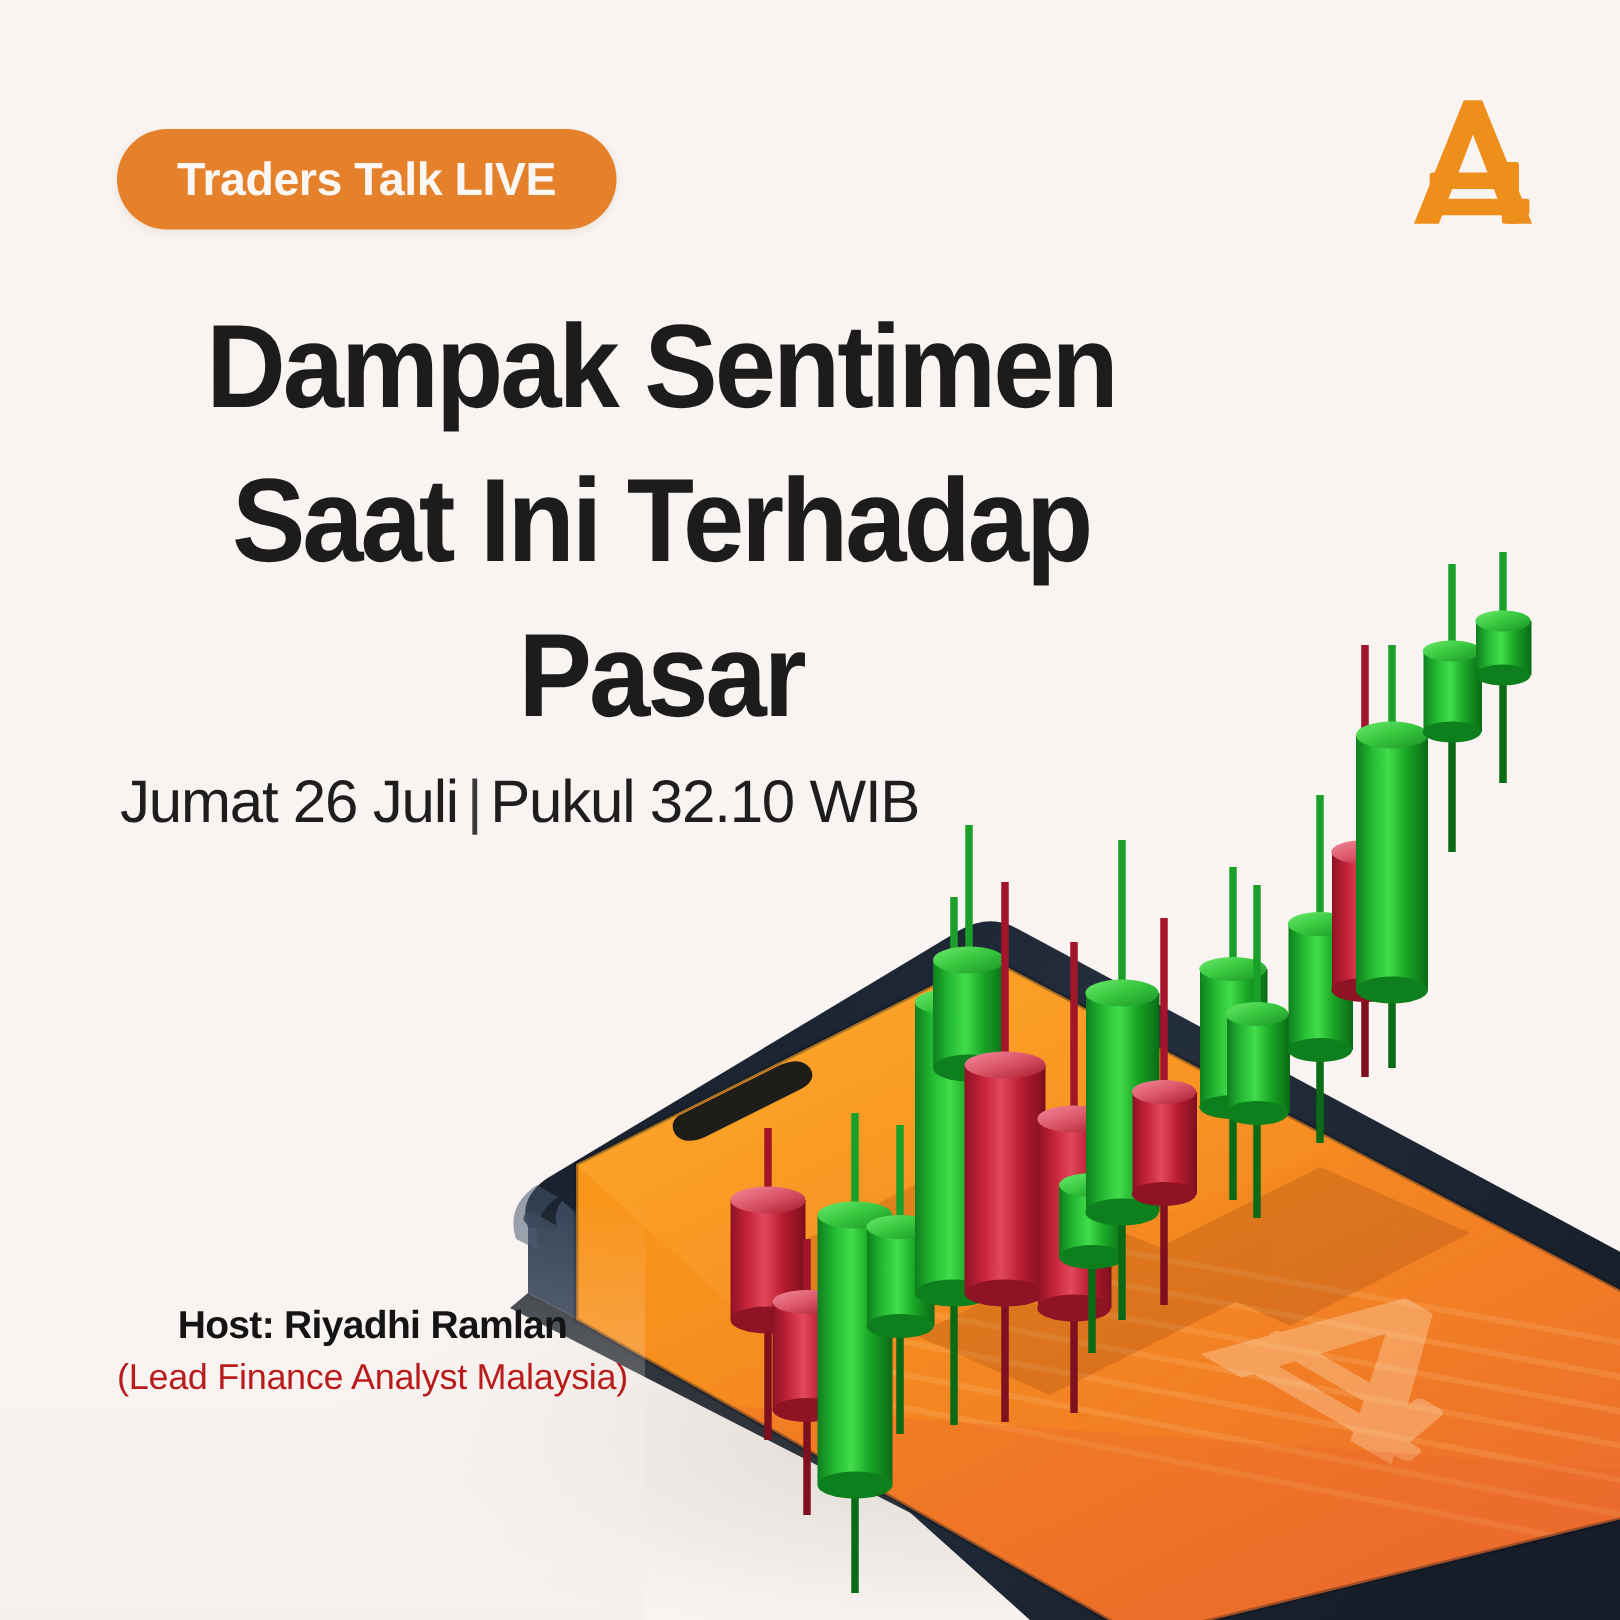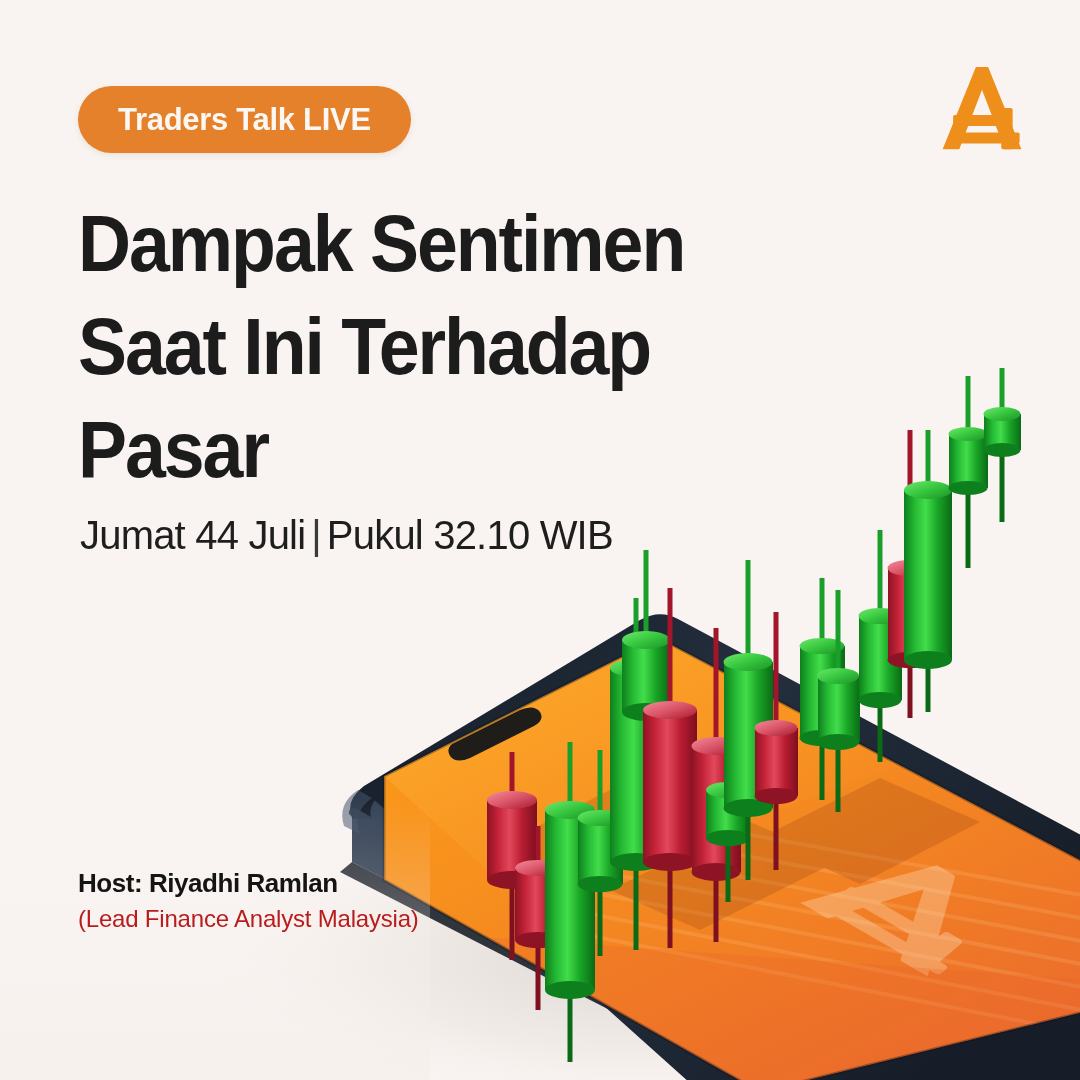--- a/index.html
+++ b/index.html
@@ -15,21 +15,21 @@
     position:absolute; inset:0;
     width:1080px; height:1080px;
     background:#F9F4F1;
     overflow:hidden;
   }
 
   
   #artwork { position:absolute; left:0; top:0; width:1080px; height:1080px; }
 
   
-  #content { position:absolute; left:0; top:0; width:1079px; height:1080px; }
+  #content { position:absolute; left:0; top:0; width:1079px; height:1080px;text-align:center; }
 
   .badge {
     position:absolute;
     left:78px; top:86px;
     height:67px;
     padding:0 40px;
     border-radius:34px;
     background:#E5802B;
     display:flex; align-items:center; justify-content:center;
     color:#FCF7F3;
@@ -389,21 +389,21 @@
       <rect x="70" y="52" width="13" height="47" rx="2" fill="#EE8E1B"></rect>
     </svg>
 
     <h1 class="headline">
       <span class="hl-line">Dampak Sentimen</span>
       <span class="hl-line">Saat Ini Terhadap</span>
       <span class="hl-line">Pasar</span>
     </h1>
 
     <div class="datetime">
-      <span>Jumat 44 Juli</span><span class="sep">|</span><span>Pukul 32.10 WIB</span>
+      <span>Jumat 26 Juli</span><span class="sep">|</span><span>Pukul 32.10 WIB</span>
     </div>
 
     <div class="credits">
       <div class="credit-block">
         <div class="credit-name">Host: Riyadhi Ramlan</div>
         <div class="credit-role">(Lead Finance Analyst Malaysia)</div>
       </div>
     </div>
 
   </div>

